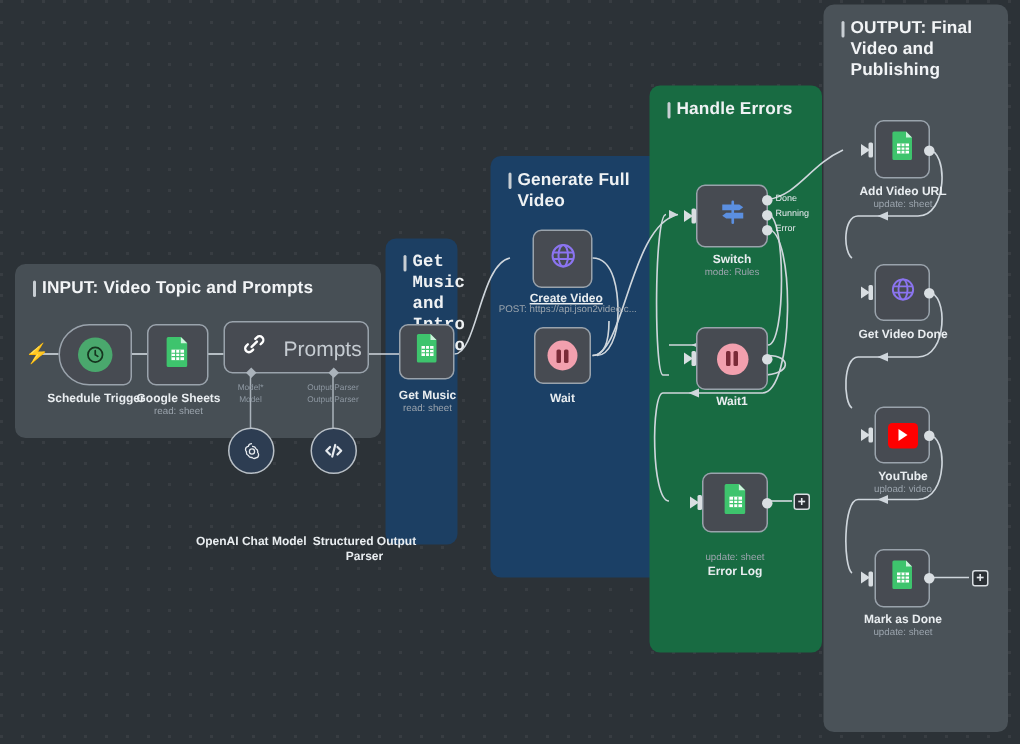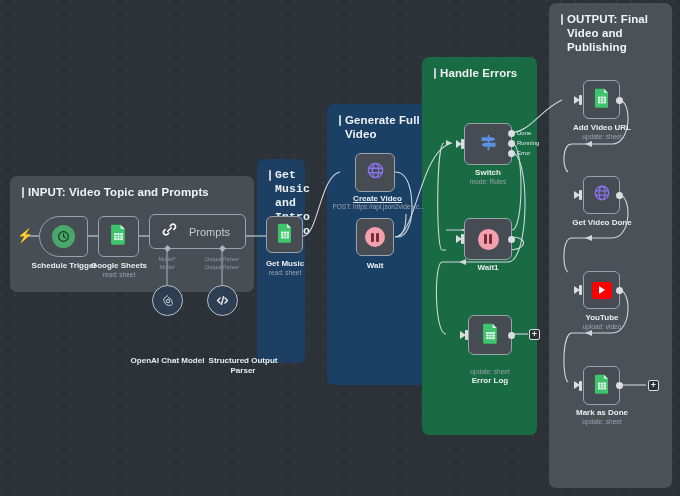--- a/index.html
+++ b/index.html
@@ -20,41 +20,41 @@
     font-size:11.5px;font-weight:bold;color:#eef1f3;line-height:14px;
     letter-spacing:.1px;padding-left:6px;
   }
   .section .s-title::before{
     content:"";position:absolute;left:0px;top:1.5px;width:2px;height:11px;
     background:#c8ced3;border-radius:1px;
   }
   #sec-input{left:10px;top:176px;width:244px;height:116px;background:#474f55;}
   #sec-music{left:257px;top:159px;width:48px;height:204px;background:#1c3f63;font-family:Liberation Mono, monospace;}
   #sec-generate{left:327px;top:104px;width:118px;height:281px;background:#1b4066;}
-  #sec-errors{left:422px;top:57px;width:115px;height:378px;background:#186b42;}
+  #sec-errors{left:433px;top:57px;width:115px;height:378px;background:#186b42;}
   #sec-output{left:549px;top:3px;width:123px;height:485px;background:#4a5258;}
   #sec-input .s-title,#sec-output .s-title{color:#f2f4f6;}
   
   .node{
     position:absolute;background:#474b52;border:1px solid #9aa3ac;
     border-radius:6px;display:flex;align-items:center;justify-content:center;
   }
   .node.trigger{border-top-left-radius:22px;border-bottom-left-radius:22px;}
   .node.wide{justify-content:flex-start;padding-left:11px;}
   .node.round{border-radius:50%;border:1px solid #b9c0c7;background:#2d3d52;}
   .nlabel{
     position:absolute;text-align:center;color:#e9edf0;font-size:8px;
     font-weight:bold;line-height:10px;white-space:nowrap;
   }
   .nlabel.wrap{white-space:normal;margin-top:36px;}
   .nsub{
     position:absolute;text-align:center;color:#9ba4ad;font-size:6.5px;
     line-height:8px;white-space:nowrap;
   }
-  .inline-label{color:#c6ccd2;font-size:11px;font-weight:normal;margin-left:11px;}
+  .inline-label{color:#c6ccd2;font-size:14px;font-weight:normal;margin-left:11px;}
   
   .port{position:absolute;width:7px;height:7px;border-radius:50%;background:#d9dee2;}
   .port-in{
     position:absolute;width:0;height:0;border-top:4.5px solid transparent;
     border-bottom:4.5px solid transparent;border-left:6px solid #d9dee2;
   }
   .port-bar{position:absolute;width:2.5px;height:10px;background:#d9dee2;border-radius:1px;}
   .plusbtn{
     position:absolute;width:11px;height:11px;background:#2b3035;border:1px solid #d9dee2;
     border-radius:2px;color:#e6eaee;font-size:9px;line-height:9px;text-align:center;font-weight:bold;

